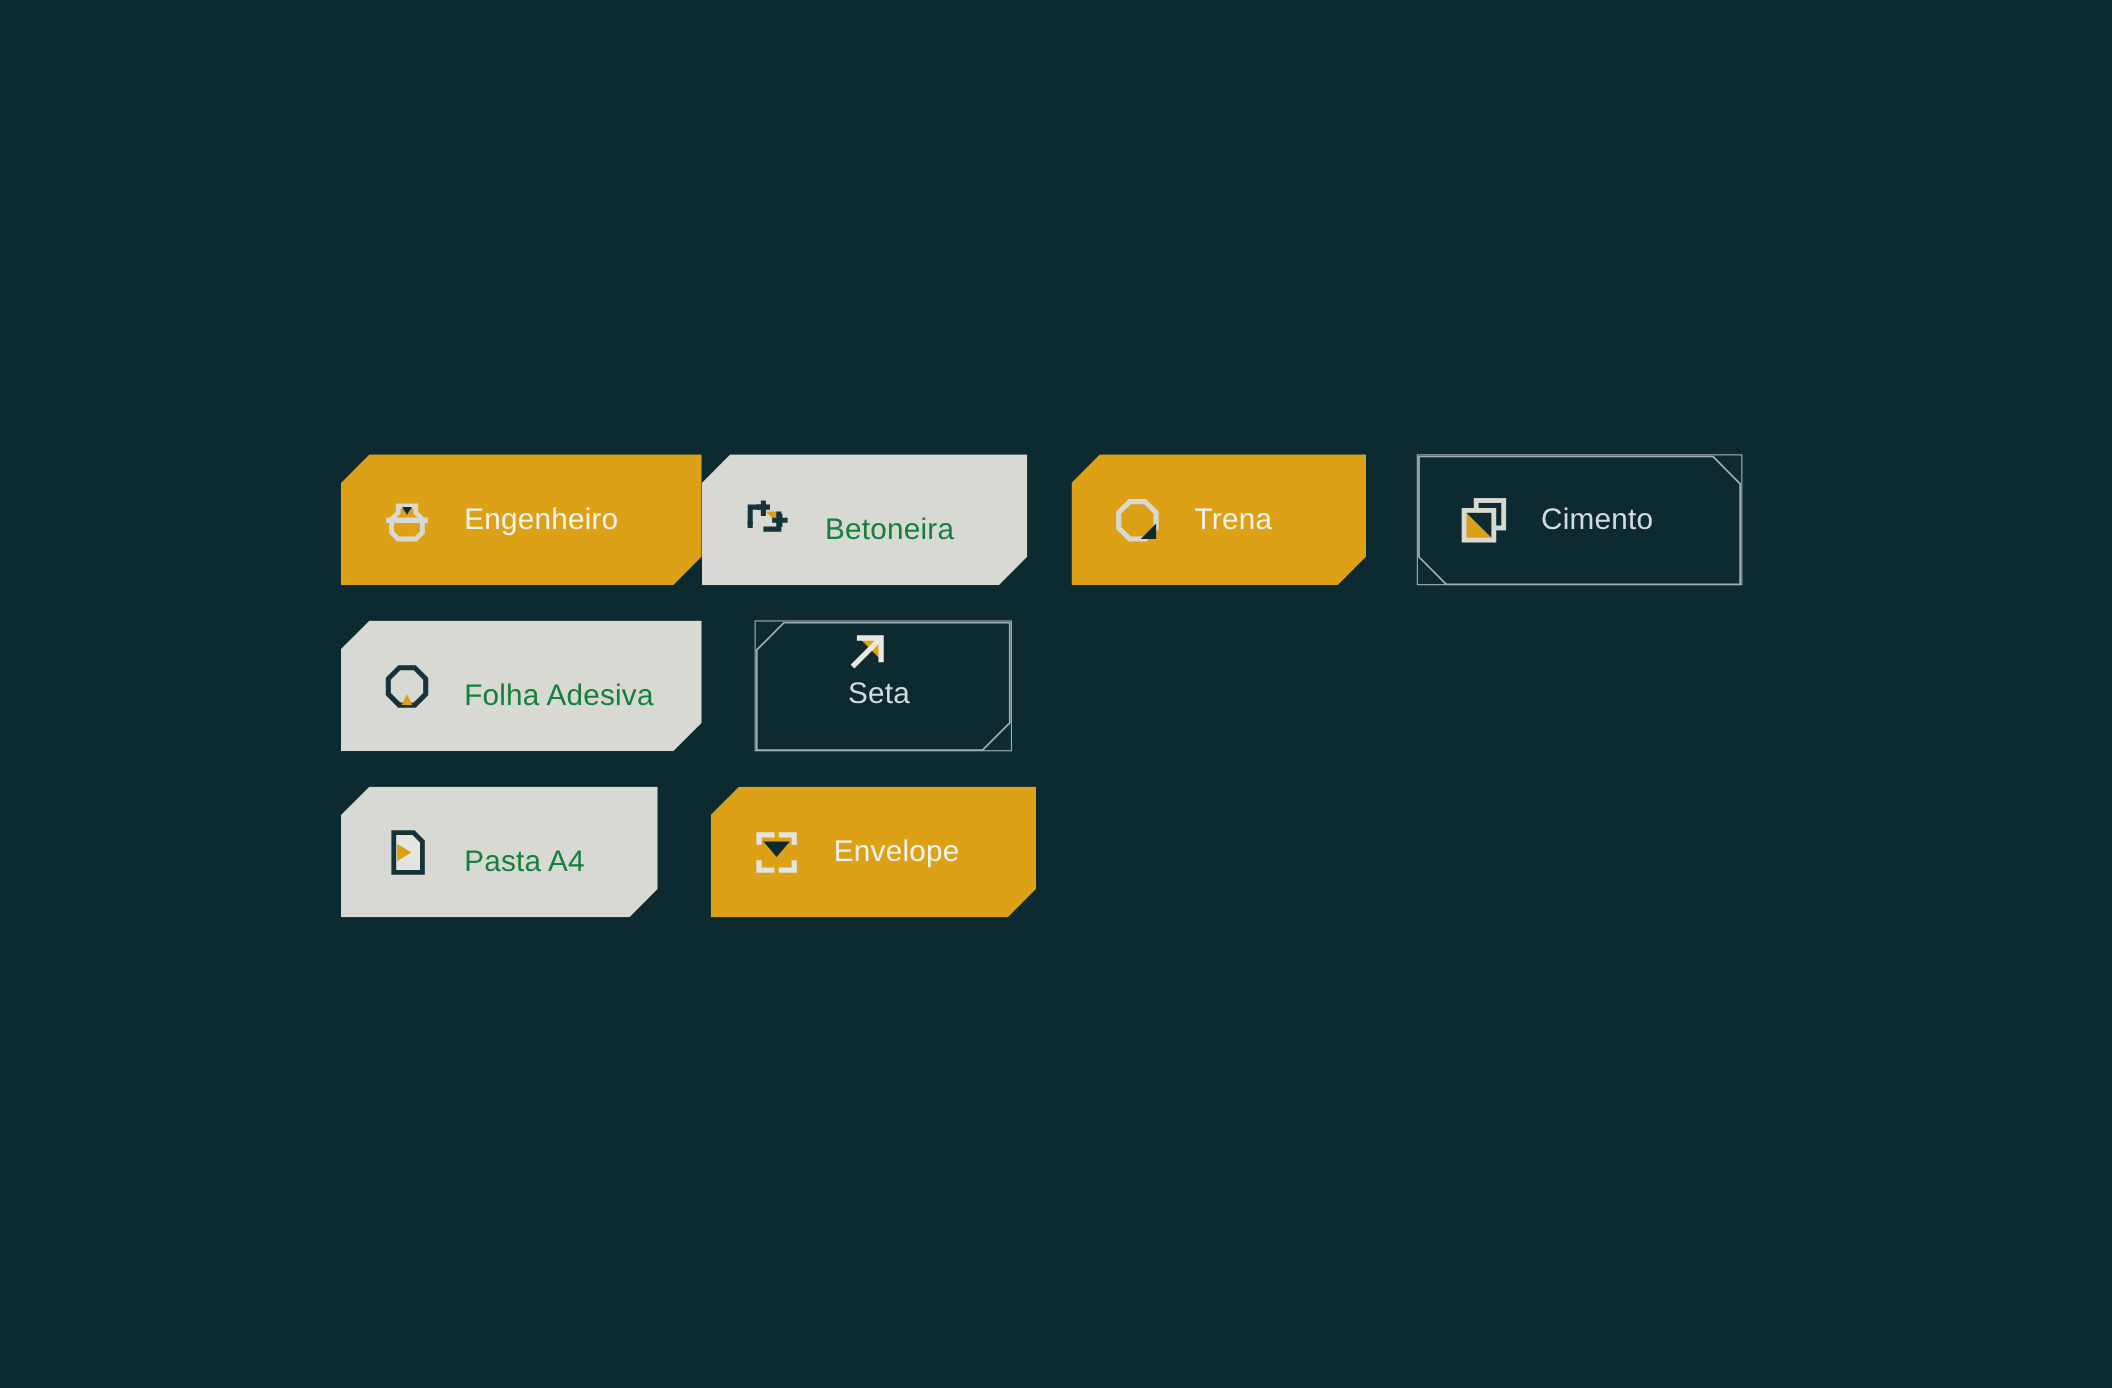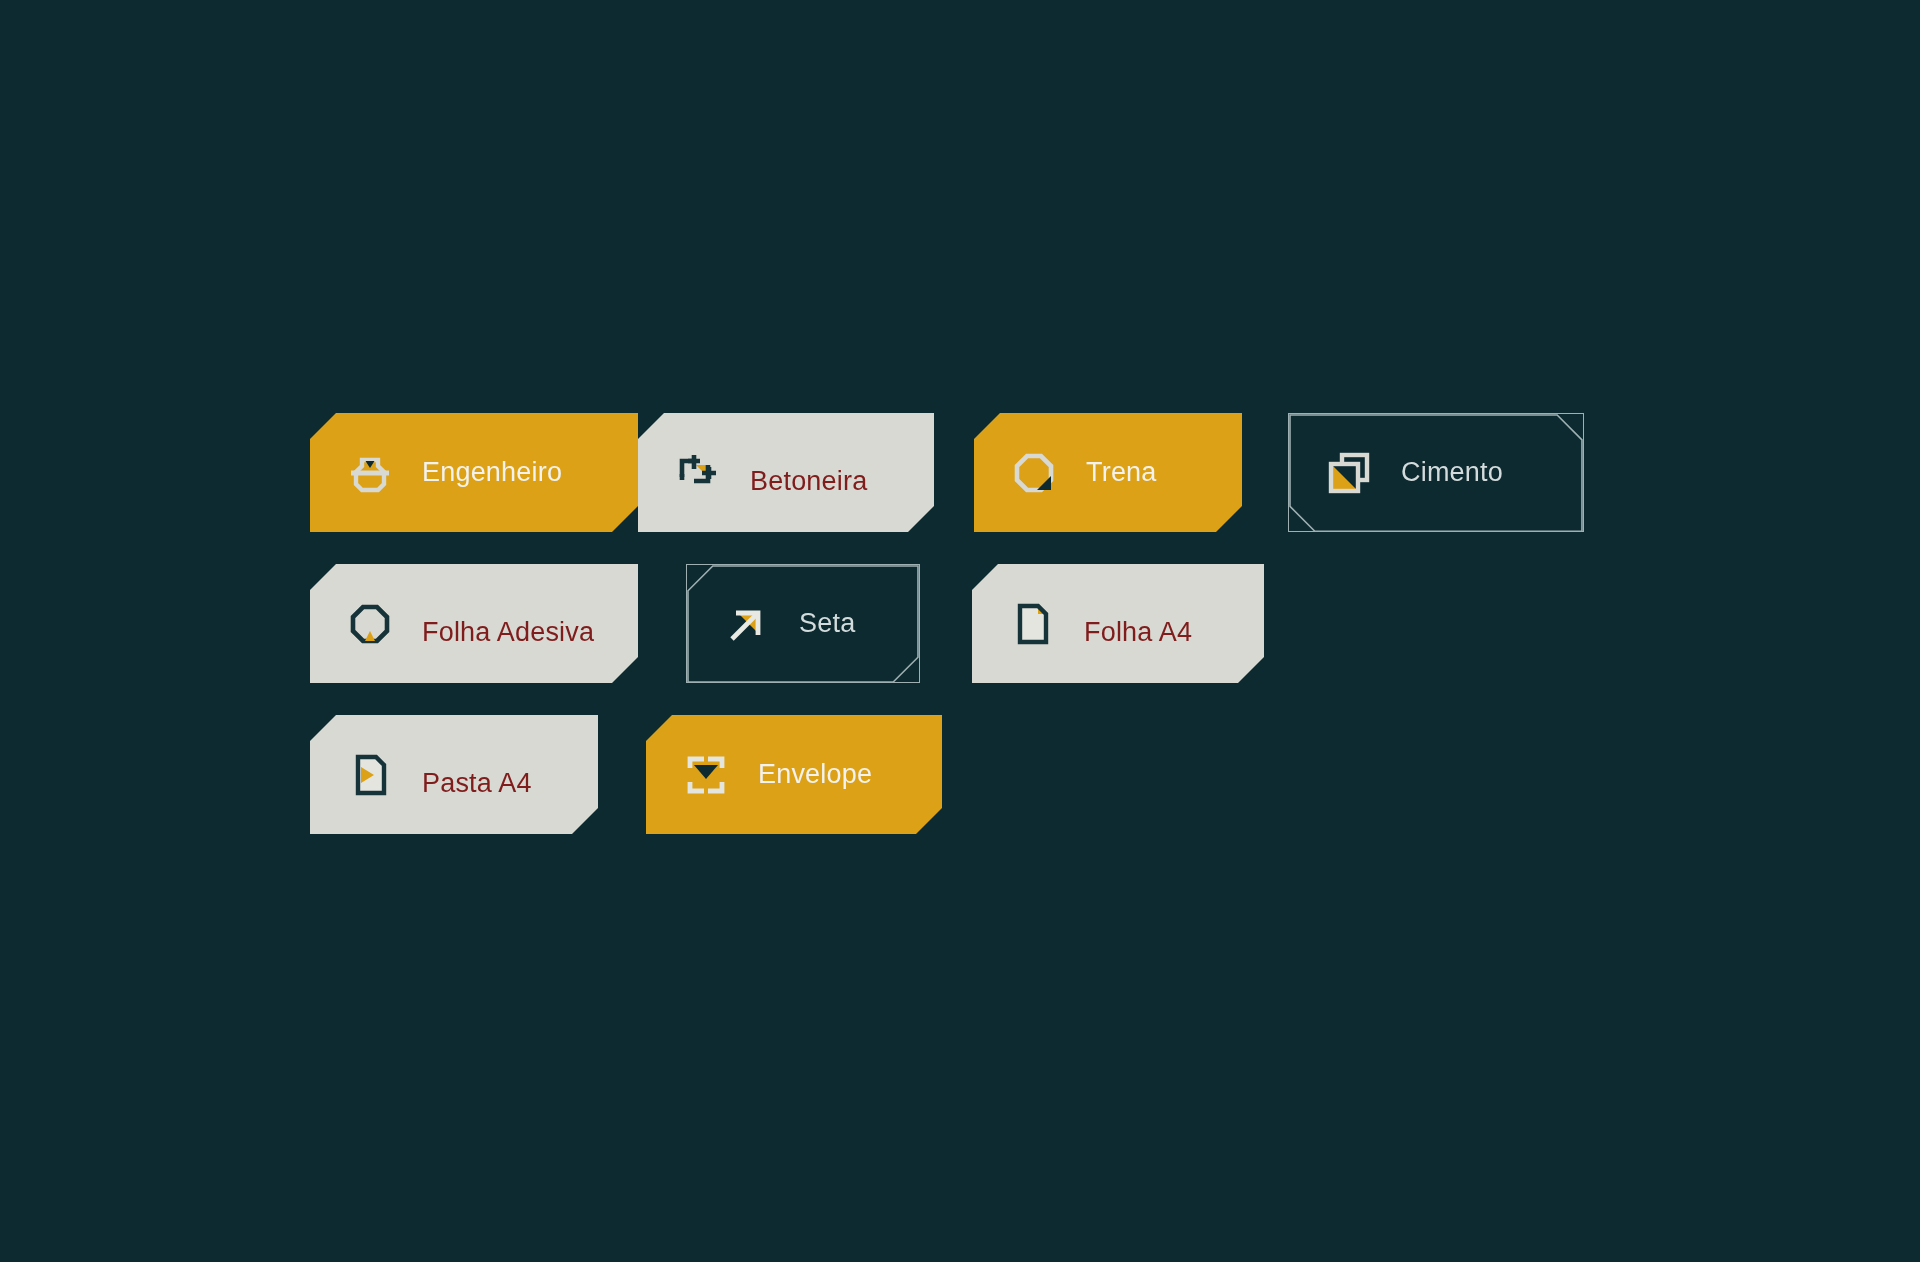--- a/index.html
+++ b/index.html
@@ -85,31 +85,31 @@
 
   .chip-label {
     font-size: 27px;
     font-weight: 400;
     letter-spacing: 0.2px;
     white-space: nowrap;
     line-height: 1;
     padding-right: 8px;
   }
 
-  .label--dark  { color: #7f1d1d; margin-top: 17px; }
+  .label--dark  { color: #15803d; margin-top: 17px; }
   .label--light { color: #f2f2ee; }
   .label--muted { color: #d3dbdc; }
 
   
   .w-engenheiro { width: 328px; }
   .w-betoneira  { width: 296px; }
   .w-trena      { width: 268px; }
   .w-cimento    { width: 296px; }
   .w-fita       { width: 328px; }
-  .w-seta       { width: 234px; }
+  .w-seta       { width: 234px; flex-direction: column; }
   .w-folha      { width: 292px; }
   .w-pasta      { width: 288px; }
   .w-envelope   { width: 296px; }
 
   .gap-36 { }
   .gap-40 { margin-right: 40px; }
   .gap-46 { margin-right: 46px; }
   .gap-48 { margin-right: 48px; }
   .gap-52 { margin-right: 52px; }
 </style>
@@ -193,30 +193,20 @@
       <span class="chip-icon">
         <svg viewBox="0 0 52 52" aria-hidden="true">
           <path d="M17 15 L37 15 L37 35 Z" fill="#dca116"></path>
           <path d="M15 15 L37 15 L37 37" fill="none" stroke="#e8e9e3" stroke-width="4.8"></path>
           <path d="M11 41 L36 16" stroke="#e8e9e3" stroke-width="4.8"></path>
         </svg>
       </span>
       <span class="chip-label label--muted">Seta</span>
     </div>
 
-    <div class="chip chip--solid-light w-folha">
-      <span class="chip-icon">
-        <svg viewBox="0 0 52 52" aria-hidden="true">
-          <path d="M14 8 L32 8 L40 16 L40 44 L14 44 Z" fill="#e4e5df"></path>
-          <path d="M32 8 L40 16 L32 16 Z" fill="#dca116"></path>
-          <path d="M14 8 L32 8 L40 16 L40 44 L14 44 Z" fill="none" stroke="#16333a" stroke-width="4.4" stroke-linejoin="miter"></path>
-        </svg>
-      </span>
-      <span class="chip-label label--dark">Folha A4</span>
-    </div>
 
   </div>
 
   <div class="chip-row">
 
     <div class="chip chip--solid-light w-pasta gap-48">
       <span class="chip-icon">
         <svg viewBox="0 0 52 52" aria-hidden="true">
           <path d="M14 8 L32 8 L40 16 L40 44 L14 44 Z" fill="#e4e5df"></path>
           <path d="M14 8 L32 8 L40 16 L40 44 L14 44 Z" fill="none" stroke="#16333a" stroke-width="4.4" stroke-linejoin="miter"></path>

